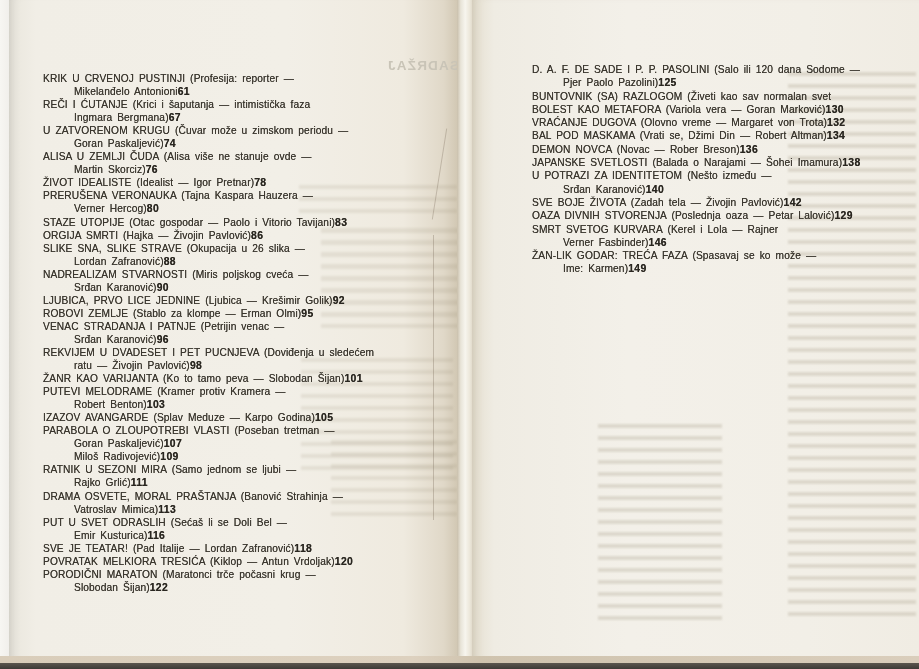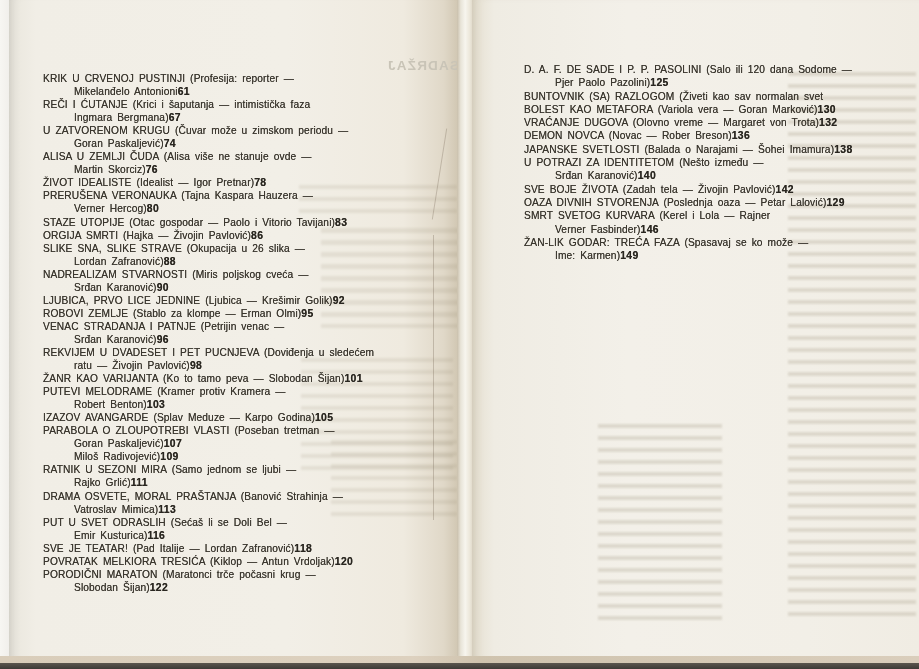--- a/index.html
+++ b/index.html
@@ -33,21 +33,21 @@
   .bottom-dark{
     position:absolute;left:0;top:663px;width:919px;height:6px;
     background:linear-gradient(180deg,#5b564e,#3d3a36);
   }
   .toc{
     position:absolute;color:#3a362e;font-size:10.2px;
     white-space:nowrap;word-spacing:2px;letter-spacing:.12px;
     text-shadow:0 0 .35px rgba(58,54,46,.85);
   }
   #toc-left{left:34px;top:72px;line-height:13.05px;}
-  #toc-right{left:52px;top:63px;line-height:13.3px;}
+  #toc-right{left:60px;top:63px;line-height:13.3px;}
   .line{height:inherit;}
   .line.indent{padding-left:31px;}
   .num{font-weight:700;letter-spacing:.35px;color:#292620;font-size:10.4px;}
   .ghost-title{
     position:absolute;left:372px;top:58px;width:78px;
     transform:scaleX(-1);font-weight:700;font-size:13.5px;
     color:#c9c4b7;letter-spacing:1.2px;filter:blur(.7px);
   }
   .bleed{
     position:absolute;filter:blur(1px);
@@ -183,20 +183,23 @@
         <div class="entry">
           <div class="line"><span class="t">BUNTOVNIK (SA) RAZLOGOM (Živeti kao sav normalan svet</span></div>
         </div>
         <div class="entry">
           <div class="line"><span class="t">BOLEST KAO METAFORA (Variola vera — Goran Marković)</span><span class="num">130</span></div>
         </div>
         <div class="entry">
           <div class="line"><span class="t">VRAĆANJE DUGOVA (Olovno vreme — Margaret von Trota)</span><span class="num">132</span></div>
         </div>
         <div class="entry">
+          <div class="line"><span class="t">BAL POD MASKAMA (Vrati se, Džimi Din — Robert Altman)</span><span class="num">134</span></div>
+        </div>
+        <div class="entry">
           <div class="line"><span class="t">DEMON NOVCA (Novac — Rober Breson)</span><span class="num">136</span></div>
         </div>
         <div class="entry">
           <div class="line"><span class="t">JAPANSKE SVETLOSTI (Balada o Narajami — Šohei Imamura)</span><span class="num">138</span></div>
         </div>
         <div class="entry">
           <div class="line"><span class="t">U POTRAZI ZA IDENTITETOM (Nešto između —</span></div>
           <div class="line indent"><span class="t">Srđan Karanović)</span><span class="num">140</span></div>
         </div>
         <div class="entry">

